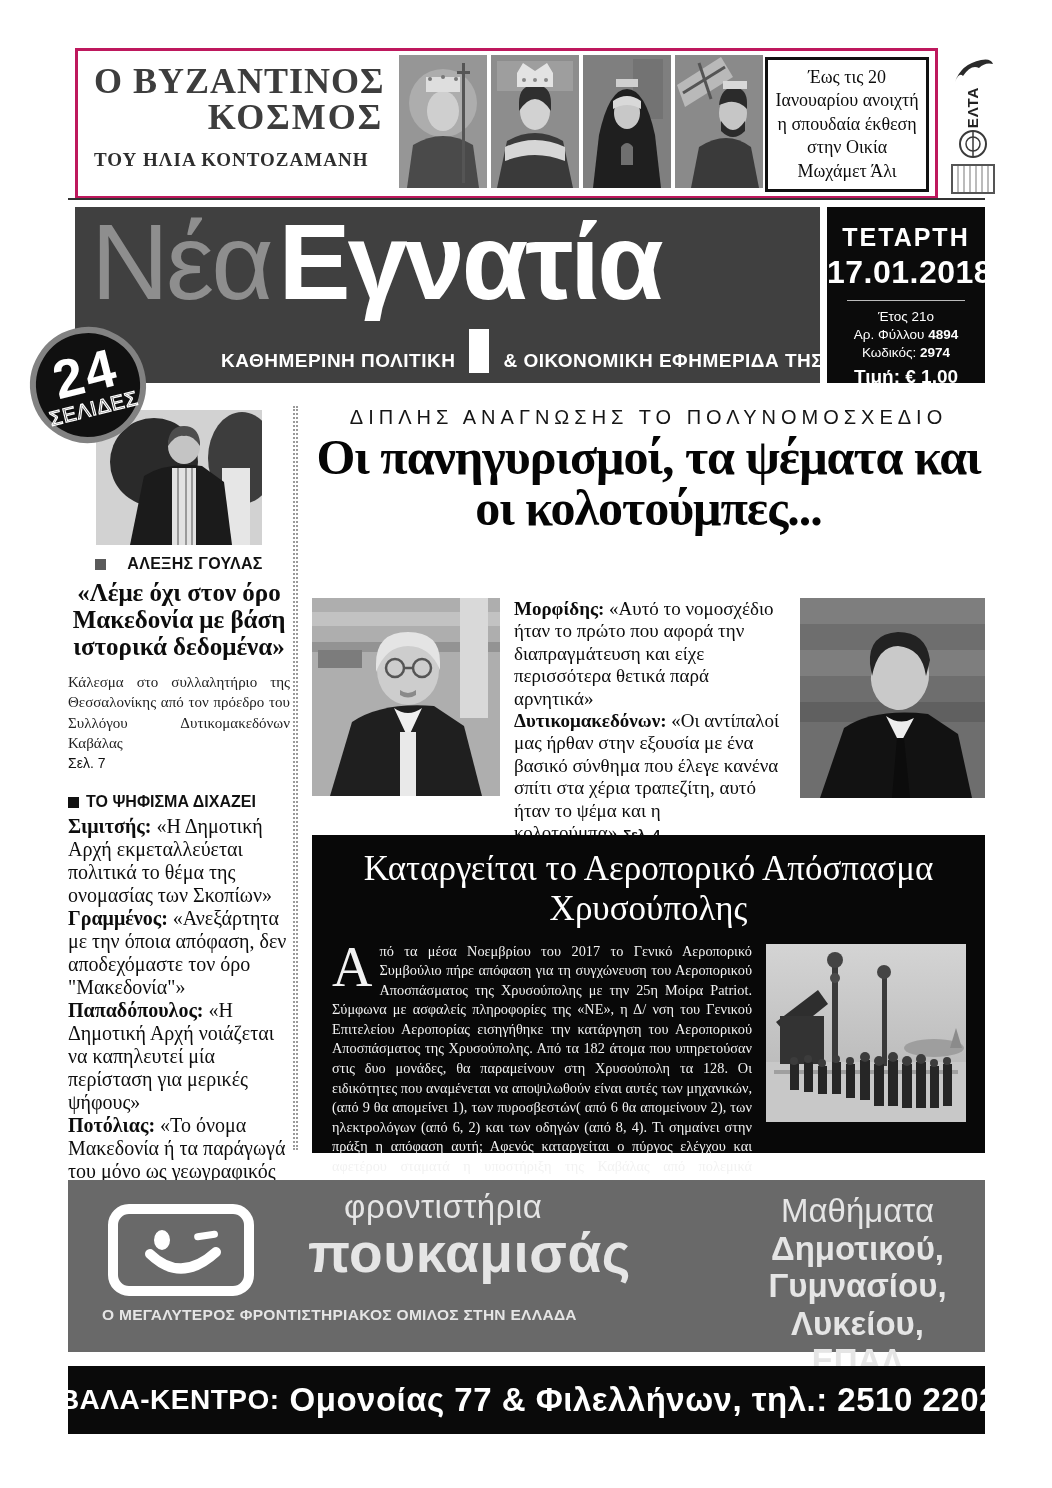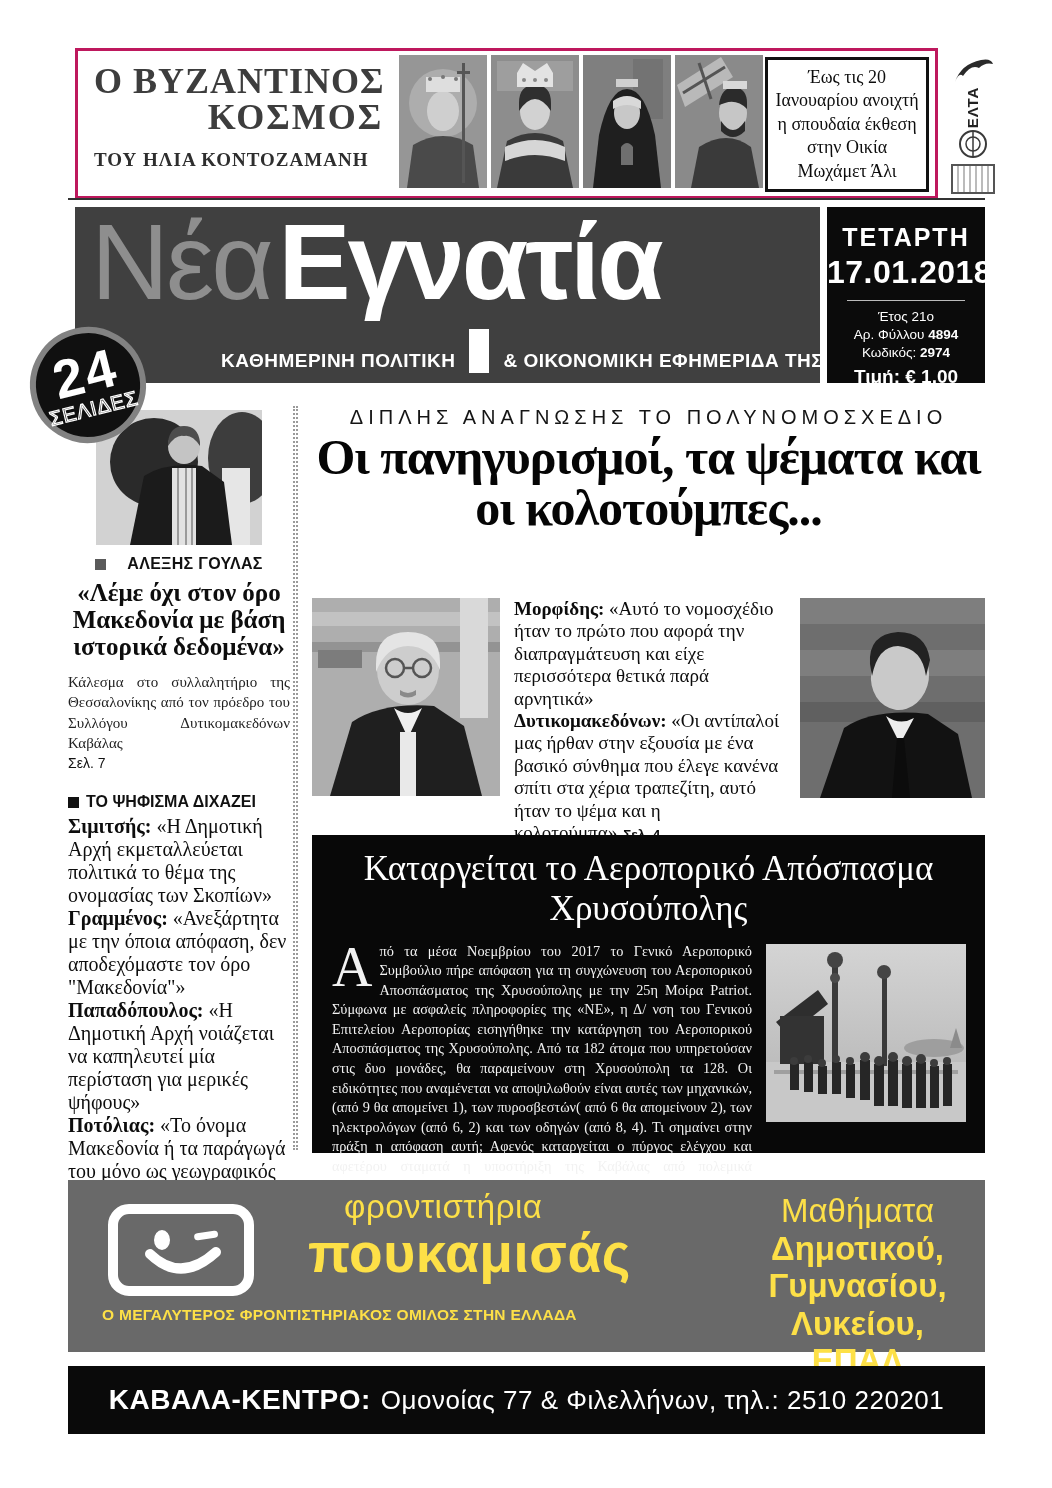--- a/index.html
+++ b/index.html
@@ -92,35 +92,35 @@
               color:#fff; box-sizing:border-box; }
   .bb-head { margin:0; padding:14px 40px 0; text-align:center; font-family:"Liberation Serif", serif;
              font-size:35px; line-height:1.15; font-weight:normal; }
   .bb-row { display:flex; padding:12px 16px 0 20px; gap:14px; }
   .bb-body { width:420px; font-family:"Liberation Serif", serif; font-size:14.3px; line-height:1.37;
              text-align:justify; color:#f2f2f2; }
   .bb-drop { float:left; font-size:56px; line-height:0.82; margin:3px 7px 0 0; font-family:"Liberation Serif", serif; }
   .bb-photo { width:200px; height:178px; margin-top:2px; flex:none; }
 
   
-  .ad { position:absolute; left:68px; top:1180px; width:917px; height:172px; background:#696969; color:#fde047; }
+  .ad { position:absolute; left:68px; top:1180px; width:917px; height:172px; background:#696969; color:#e5e5e5; }
   .ad-logo { position:absolute; left:38px; top:22px; width:150px; height:96px; }
   .ad-brand { position:absolute; left:240px; top:8px; width:330px; }
   .ad-brand-top { font-size:33px; font-weight:normal; letter-spacing:0.5px; padding-left:36px; }
   .ad-brand-main { font-size:55px; font-weight:bold; letter-spacing:0.5px; line-height:1.0; }
   .ad-slogan { position:absolute; left:34px; top:126px; font-size:15.5px; font-weight:bold; letter-spacing:0.3px; }
   .ad-right { position:absolute; left:682px; top:12px; width:215px; text-align:center; }
   .ad-right-title { font-size:33px; font-weight:normal; }
   .ad-right-line { font-size:33px; font-weight:bold; line-height:1.13; }
 
   
   .bottombar { position:absolute; left:68px; top:1366px; width:917px; height:68px; background:#0a0a0a;
                color:#fff; display:flex; align-items:center; justify-content:center; gap:10px; }
   .bbar-label { font-weight:bold; font-size:28px; letter-spacing:0.5px; white-space:nowrap; }
-  .bbar-text { font-size:26px; font-weight:normal; letter-spacing:0.5px; white-space:nowrap; }
+  .bbar-text { font-size:33px; font-weight:bold; letter-spacing:0.5px; white-space:nowrap; }
 </style>
 </head>
 <body>
 
 <div class="page">
 
   <div class="banner">
     <div class="banner-title">
       <div class="bt1">Ο ΒΥΖΑΝΤΙΝΟΣ</div>
       <div class="bt2">ΚΟΣΜΟΣ</div>

